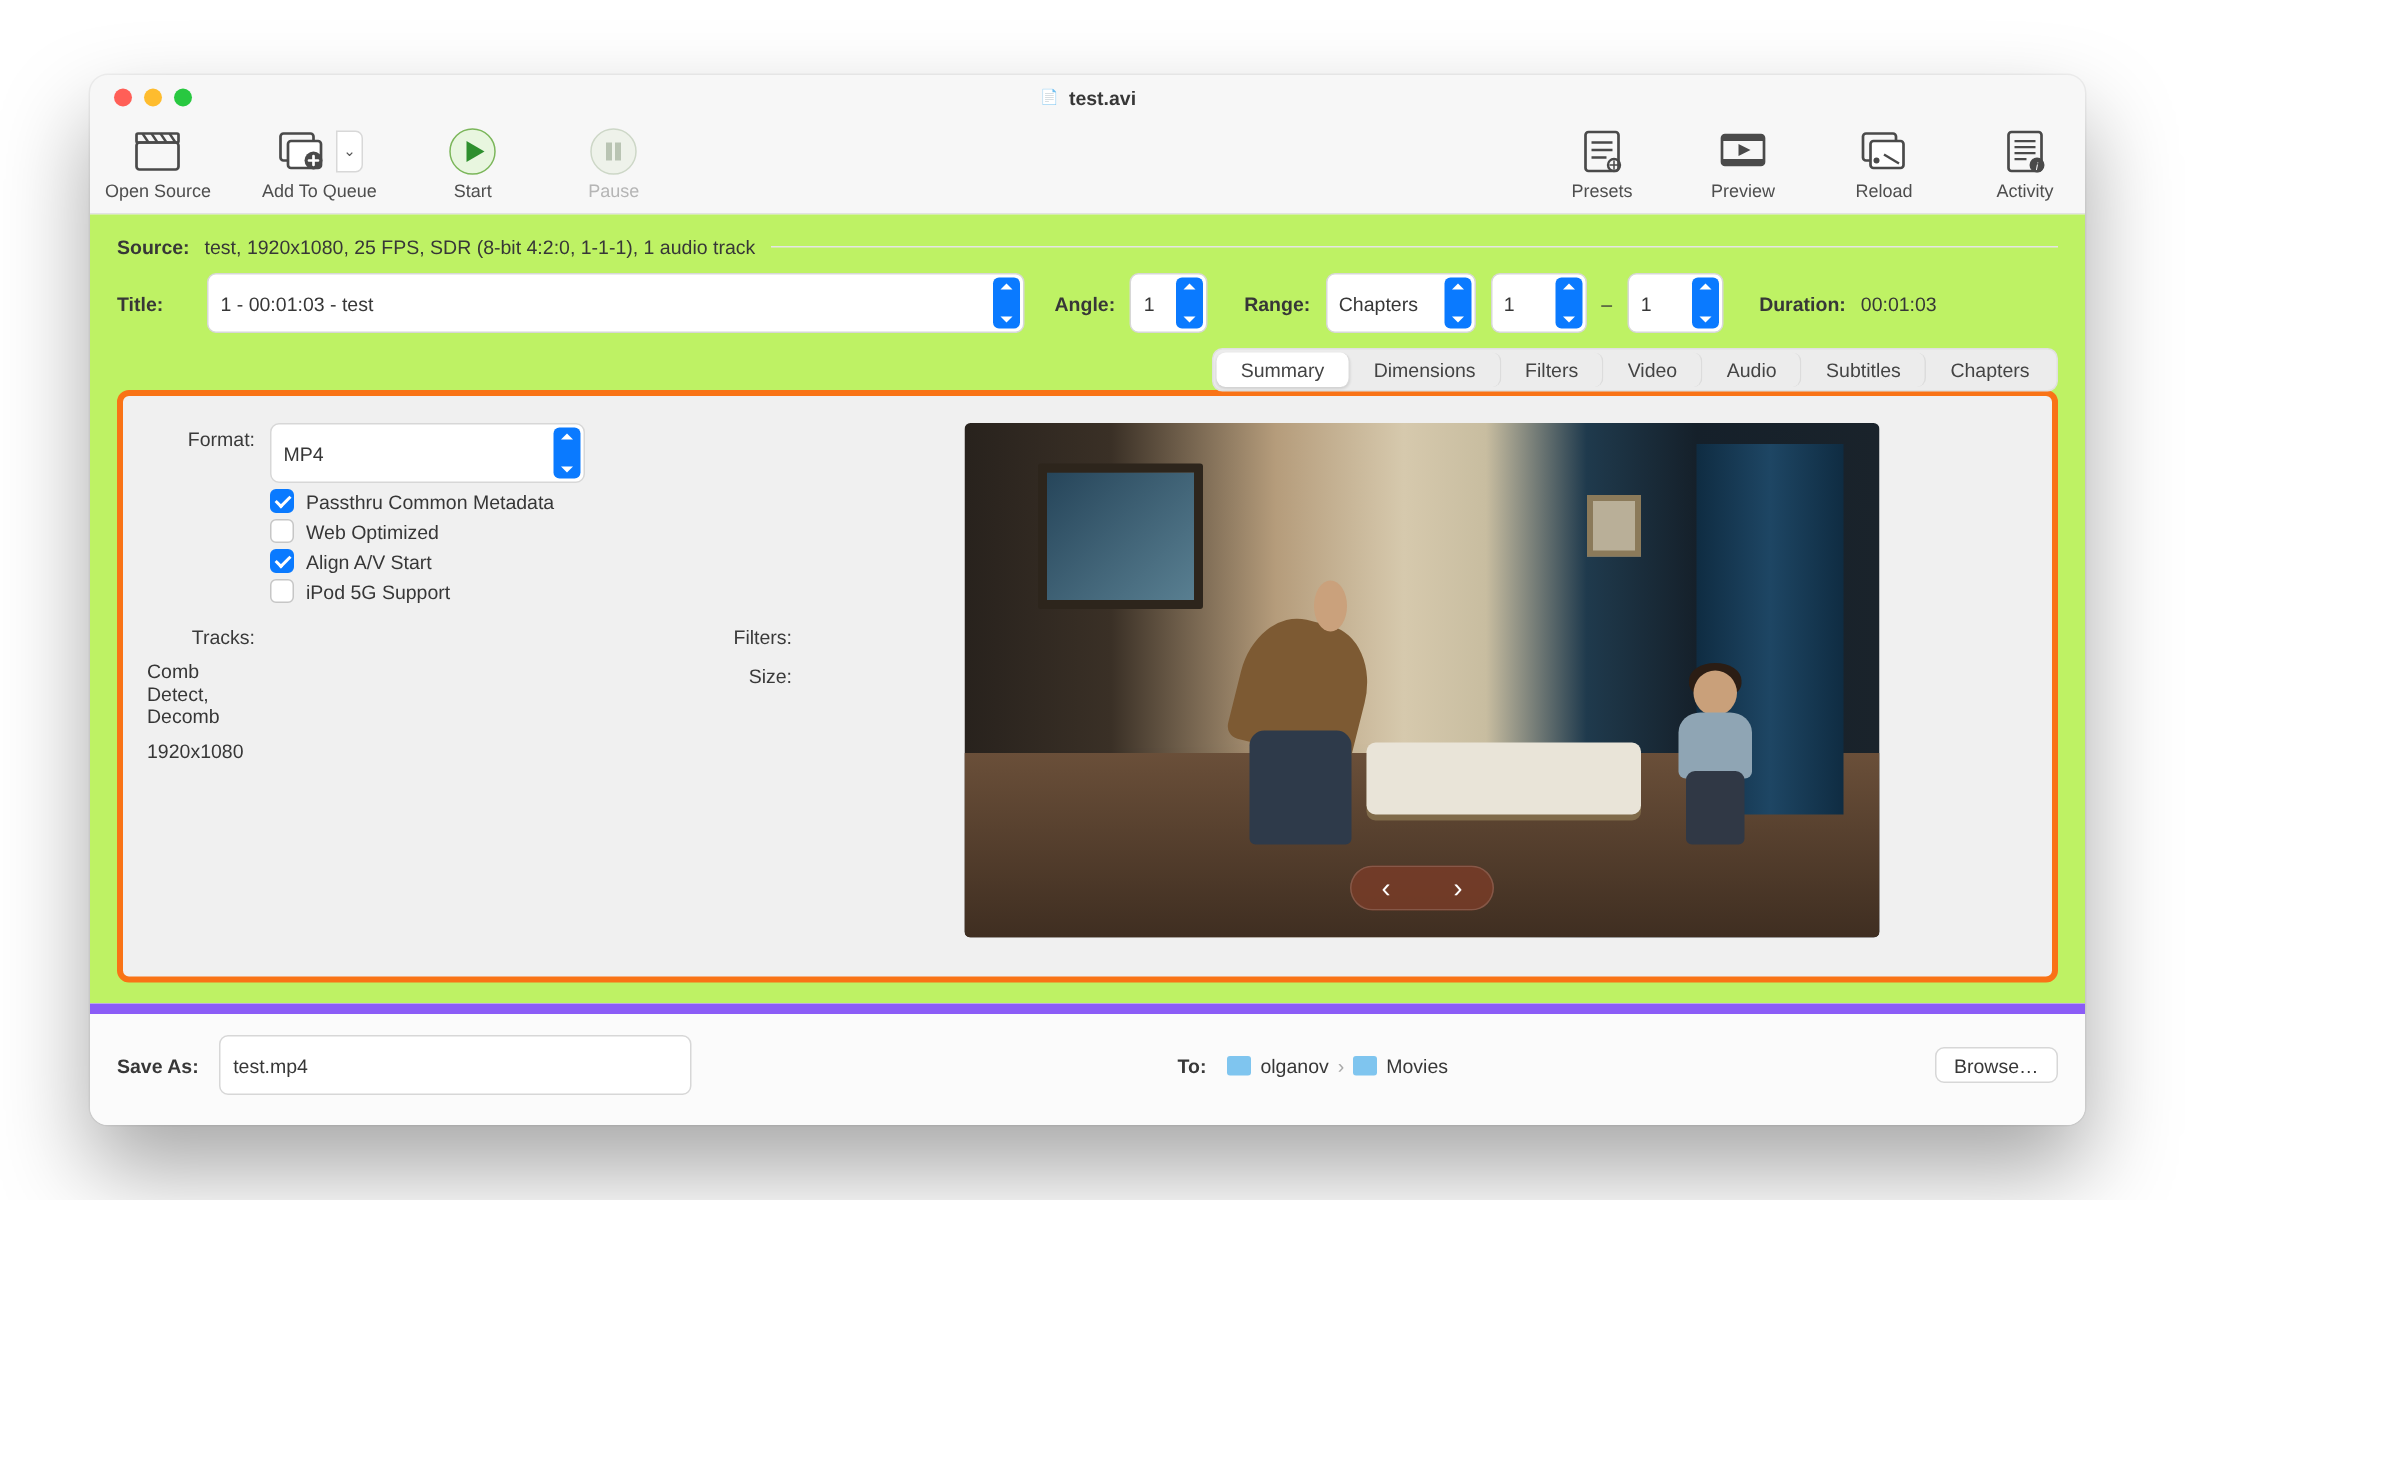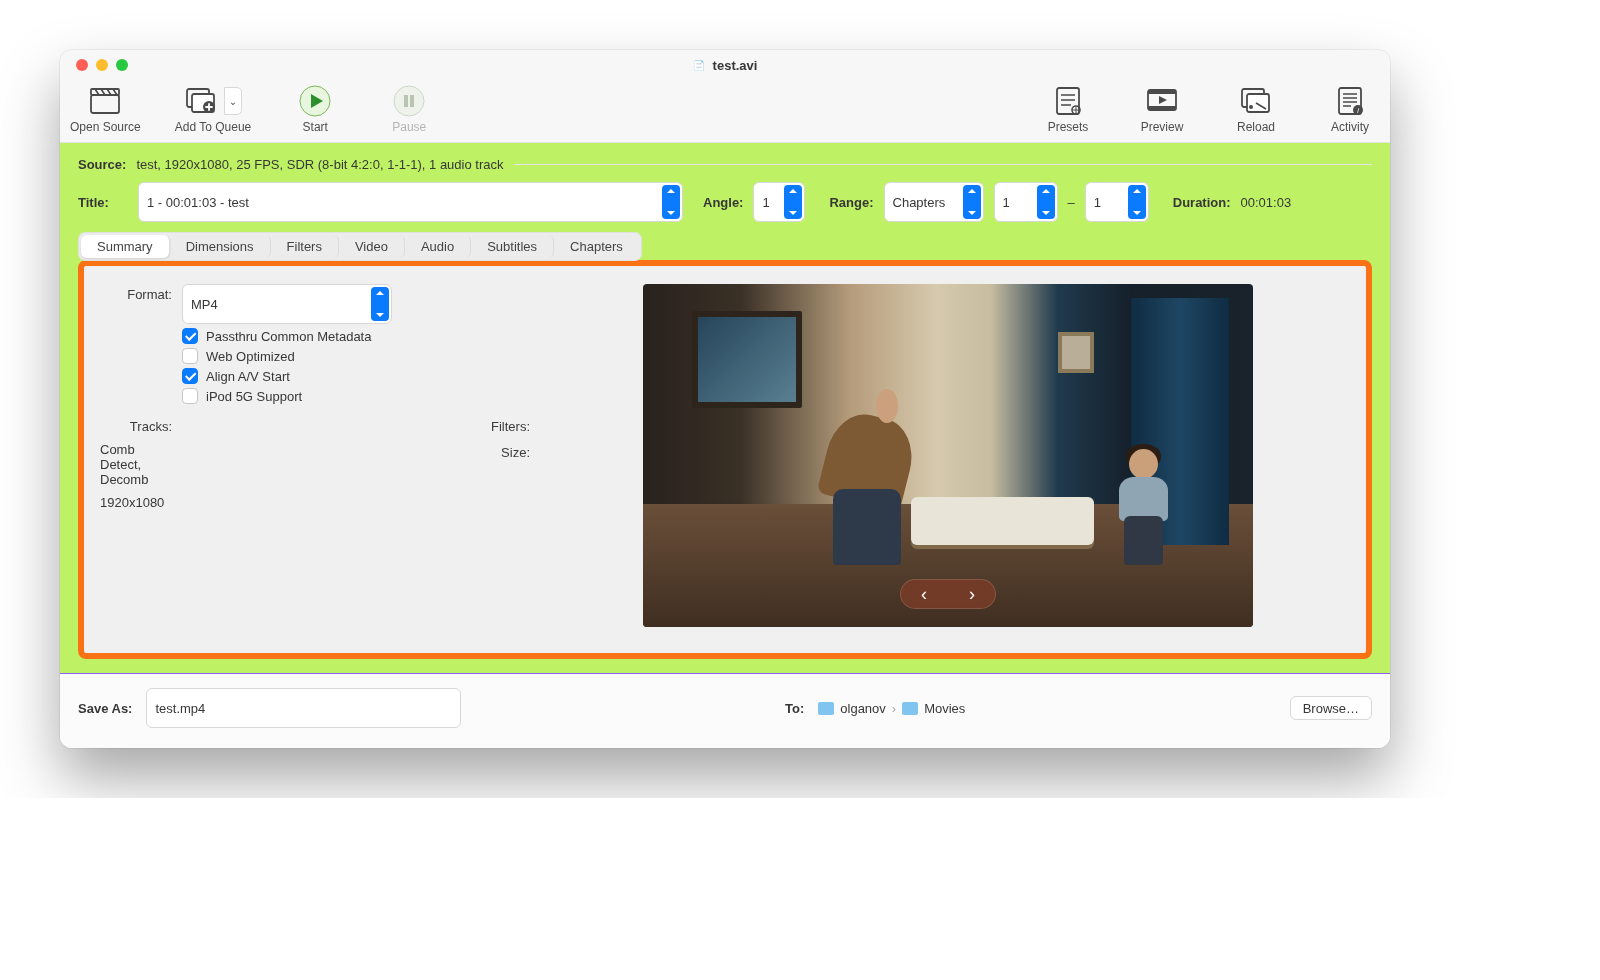--- a/index.html
+++ b/index.html
@@ -58,37 +58,37 @@
   }
   .select .caret::before { content:""; border-left:4px solid transparent; border-right:4px solid transparent; border-bottom:4px solid #fff; position:absolute; top:4px;}
   .select .caret::after  { content:""; border-left:4px solid transparent; border-right:4px solid transparent; border-top:4px solid #fff; position:absolute; bottom:4px;}
   .btn {
     background:#fff; border:1px solid #d7d7d7; border-radius:6px; height:24px; padding:0 12px;
     font-size:13px; display:inline-flex; align-items:center; cursor:default;
   }
 
   
   .tabstrip {
-    display:flex; justify-content:flex-start; margin:6px 0 0 0;
+    display:flex; justify-content:flex-end; margin:6px 0 0 0;
   }
   .tabs {
     display:flex; background:#ececec; border-radius:7px; padding:2px;
     border:1px solid #e0e0e0;
   }
   .tab {
     padding:4px 16px; font-size:13px; border-radius:6px; cursor:default; color:#444;
     border-right:1px solid #dcdcdc;
   }
   .tab:last-child{border-right:none}
   .tab.active{background:#fff; box-shadow:0 1px 2px rgba(0,0,0,.12); font-weight:500}
 
   
   .panel {
     margin-top:-1px;
-    background:var(--panel); border:6px solid #f97316; border-radius:8px; padding:18px 16px 26px;
+    background:var(--panel); border:4px solid #f97316; border-radius:8px; padding:18px 16px 26px;
     display:flex; gap:16px;
   }
   .kv { display:grid; grid-template-columns:72px auto; column-gap:10px; row-gap:8px; font-size:13px; align-items:start;}
   .kv .k{ text-align:right; color:#3a3a3a; padding-top:3px;}
   .chk{display:flex; align-items:center; gap:8px; font-size:13px; margin:4px 0}
   .cb{ width:16px; height:16px; border-radius:4px; border:1px solid #c6c6c6; background:#fff; display:inline-flex; align-items:center; justify-content:center}
   .cb.on{background:var(--blue); border-color:var(--blue)}
   .cb.on::after{content:""; width:4px; height:8px; border:solid #fff; border-width:0 2px 2px 0; transform:rotate(45deg) translateY(-1px)}
   .muted{line-height:1.35}
 
@@ -127,21 +127,21 @@
     background:#303845; border-radius:6px 6px 4px 4px}
 
   .pager{
     position:absolute; left:50%; bottom:18px; transform:translateX(-50%);
     background:rgba(120,60,40,.85); border-radius:18px; height:30px; width:96px;
     display:flex; align-items:center; justify-content:space-around; color:#fff; font-size:18px;
     box-shadow:0 0 0 1px rgba(255,255,255,.15) inset;
   }
 
   
-  .footer{padding:14px 18px 20px; display:flex; align-items:center; gap:14px; font-size:13px; border-top:1px solid #8b5cf6; background:#fbfbfb}
+  .footer{padding:14px 18px 20px; display:flex; align-items:center; gap:14px; font-size:13px; border-top:7px solid #8b5cf6; background:#fbfbfb}
   .footer .input{flex:1; max-width:600px}
   .crumbs{display:flex; align-items:center; gap:6px}
   .folder-chip{width:16px; height:13px; border-radius:2px; background:#7fc5ef; display:inline-block}
   .chev{color:#a9a9a9}
 </style>
 </head>
 <body>
 
 <div class="window">
 

